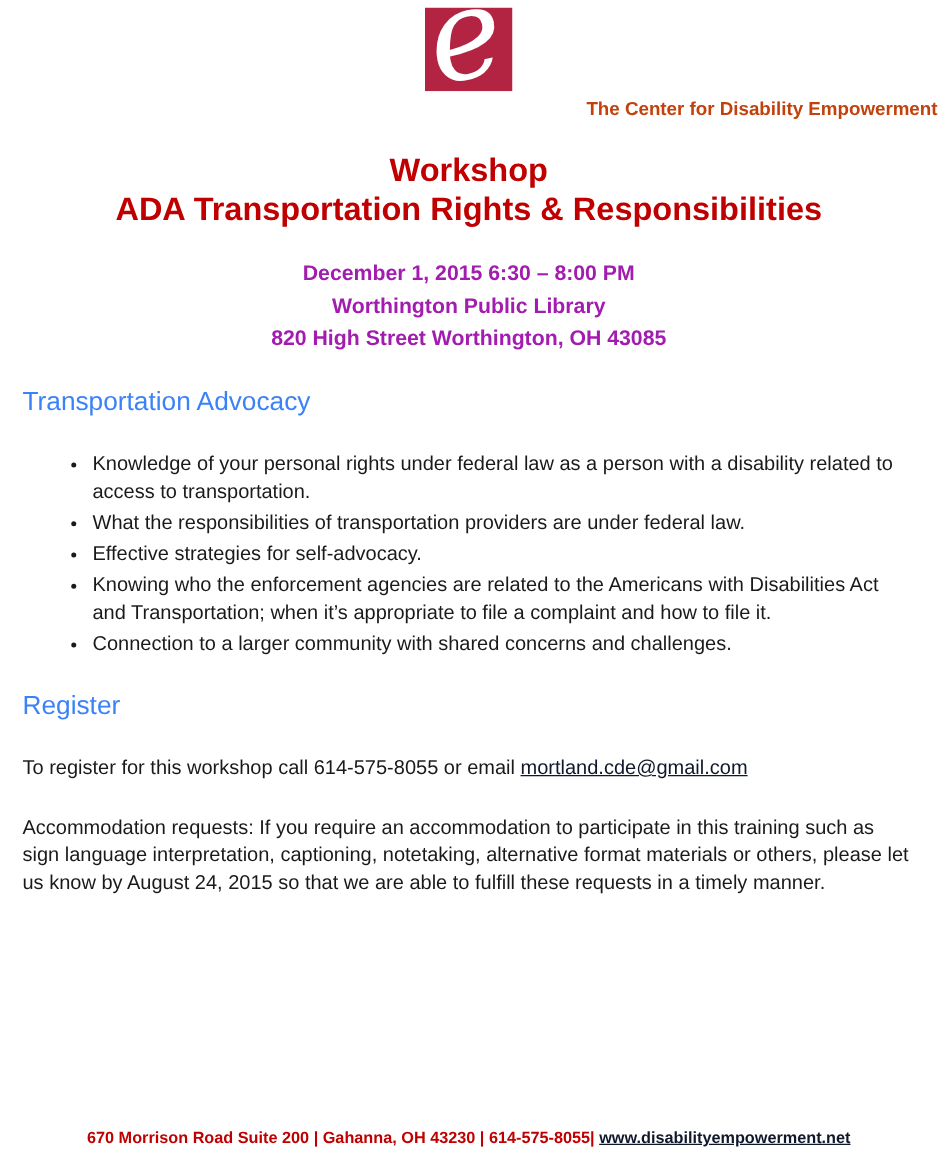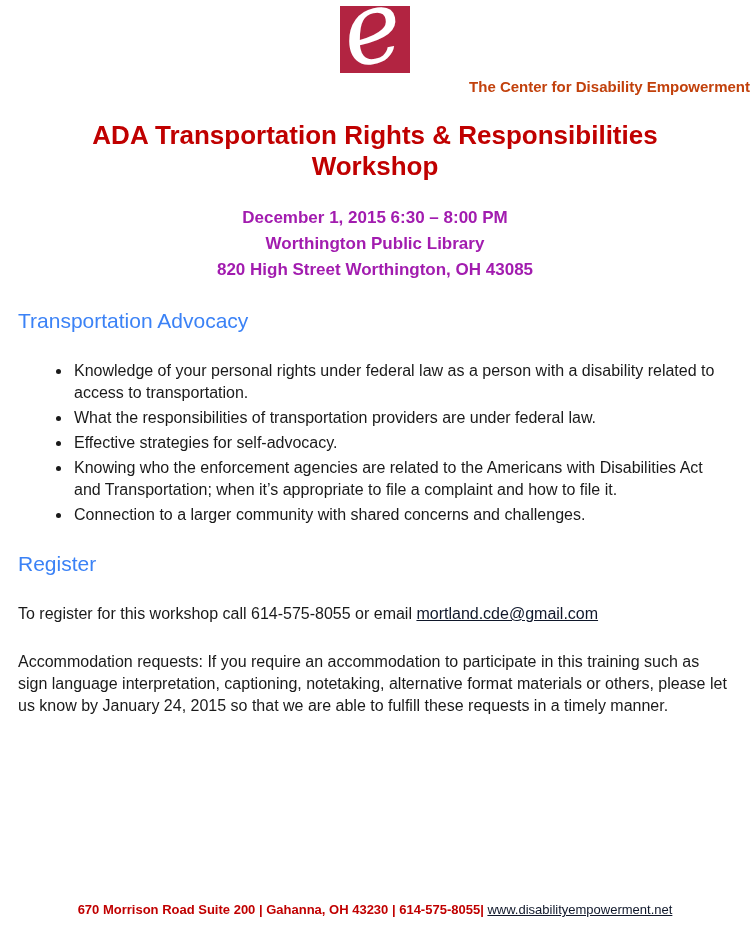--- a/index.html
+++ b/index.html
@@ -70,38 +70,38 @@
   
   .footer {
     position: absolute;
     left: 0; right: 0;
     bottom: 8px;
     text-align: center;
     color: #c00000;
     font-weight: bold;
     font-size: 13px;
   }
-  .footer a.link { font-weight: normal; }
+  .footer a.link { font-weight: bold; }
 </style>
 </head>
 <body>
 
 <div class="page">
 
   <div class="logo-wrap">
     <svg width="70" height="67" viewBox="0 0 70 67" aria-hidden="true">
       <rect x="0" y="0" width="70" height="67" fill="#b22441"></rect>
       <text x="34" y="56" text-anchor="middle" font-family="DejaVu Serif, serif" font-style="italic" font-size="100" fill="#ffffff" transform="rotate(-12 35 33)">e</text>
     </svg>
   </div>
   <div class="org-name">The Center for Disability Empowerment</div>
 
   <div class="doc-title">
+    <div>Workshop</div>
     <div>ADA Transportation Rights &amp; Responsibilities</div>
-    <div>Workshop</div>
   </div>
 
   <div class="event-block">
     <div>December 1, 2015 6:30 – 8:00 PM</div>
     <div>Worthington Public Library</div>
     <div>820 High Street Worthington, OH 43085</div>
   </div>
 
   <div class="content">
 
@@ -111,19 +111,19 @@
       <li>Knowledge of your personal rights under federal law as a person with a disability related to access to transportation.</li>
       <li>What the responsibilities of transportation providers are under federal law.</li>
       <li>Effective strategies for self-advocacy.</li>
       <li>Knowing who the enforcement agencies are related to the Americans with Disabilities Act and Transportation; when it’s appropriate to file a complaint and how to file it.</li>
       <li>Connection to a larger community with shared concerns and challenges.</li>
     </ul>
 
     <h2 class="section-heading">Register</h2>
     <p class="body-text"><span>To register for this workshop call 614-575-8055 or email </span><a class="link" href="#">mortland.cde@gmail.com</a></p>
 
-    <p class="body-text">Accommodation requests: If you require an accommodation to participate in this training such as sign language interpretation, captioning, notetaking, alternative format materials or others, please let us know by January 24, 2015 so that we are able to fulfill these requests in a timely manner.</p>
+    <p class="body-text">Accommodation requests: If you require an accommodation to participate in this training such as sign language interpretation, captioning, notetaking, alternative format materials or others, please let us know by August 24, 2015 so that we are able to fulfill these requests in a timely manner.</p>
 
   </div>
 
   <div class="footer"><span>670 Morrison Road Suite 200 | Gahanna, OH 43230 | 614-575-8055| </span><a class="link" href="#">www.disabilityempowerment.net</a></div>
 
 </div>
 
 </body></html>

